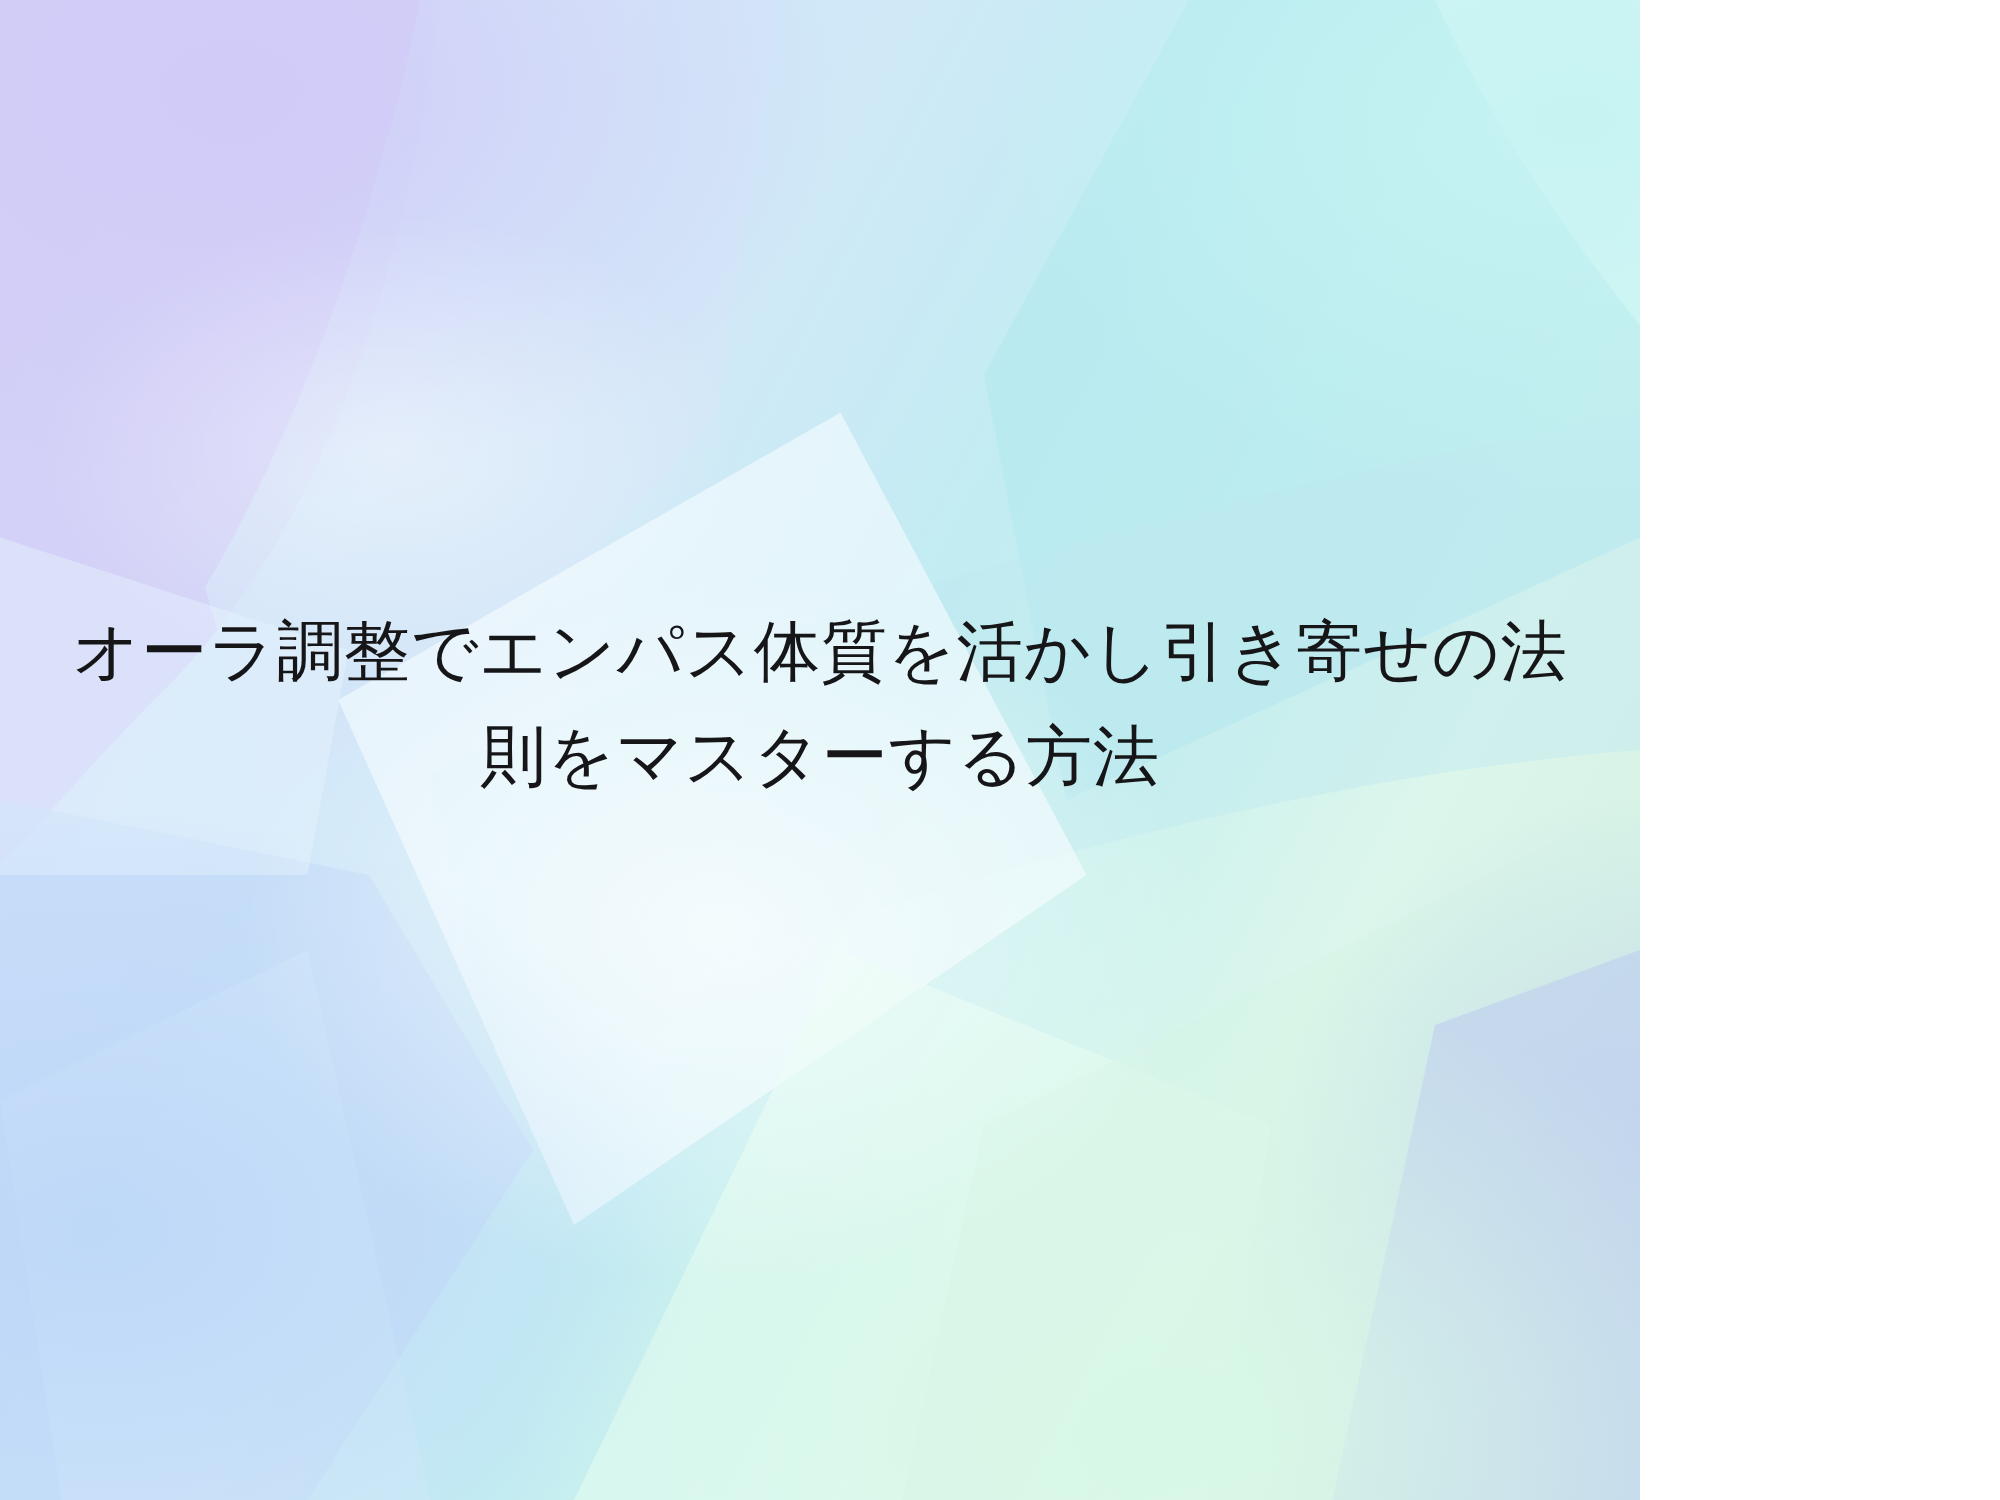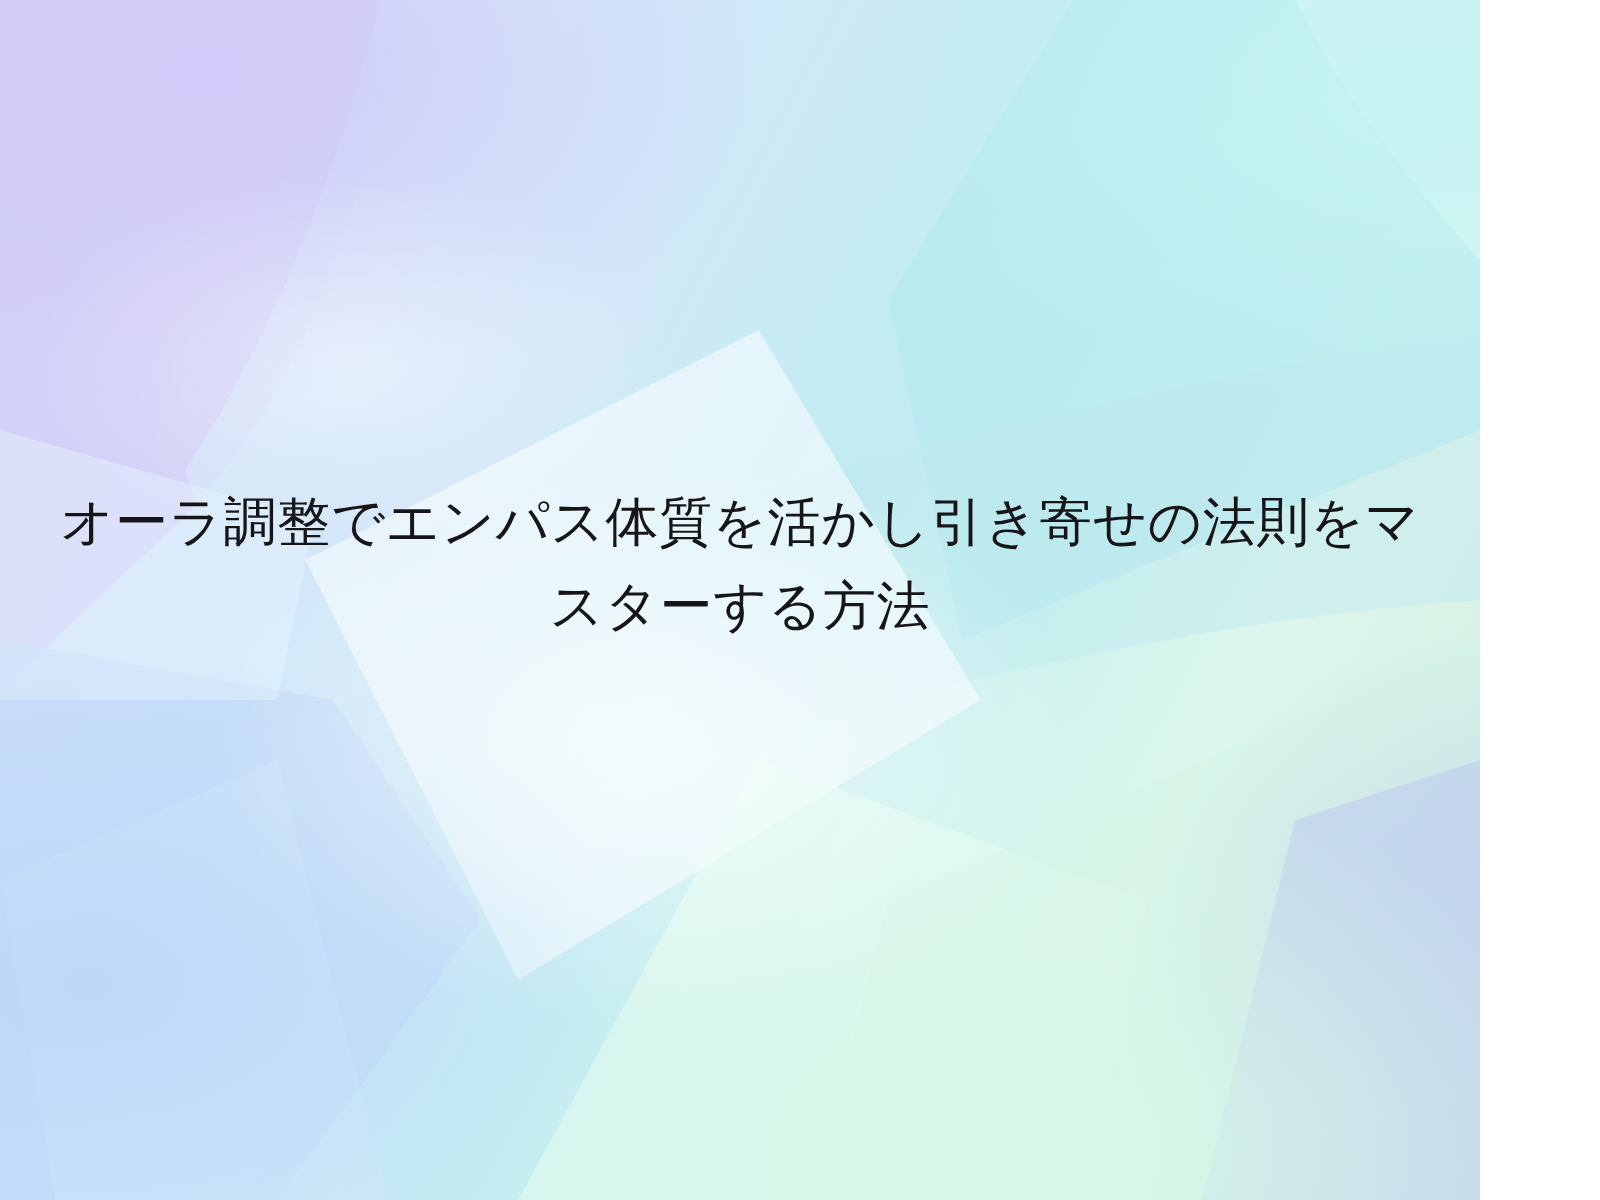--- a/index.html
+++ b/index.html
@@ -5,21 +5,21 @@
   html, body {
     margin: 0;
     padding: 0;
     width: 1600px;
     height: 1200px;
     overflow: hidden;
   }
 
   #slide {
     position: relative;
-    width: 1480px;
+    width: 1312px;
     height: 1200px;
     overflow: hidden;
     background: #a3a3a3;
     font-family: "Liberation Sans", "DejaVu Sans", sans-serif;
   }
 
   
   .bg-layer {
     position: absolute;
     inset: 0;

